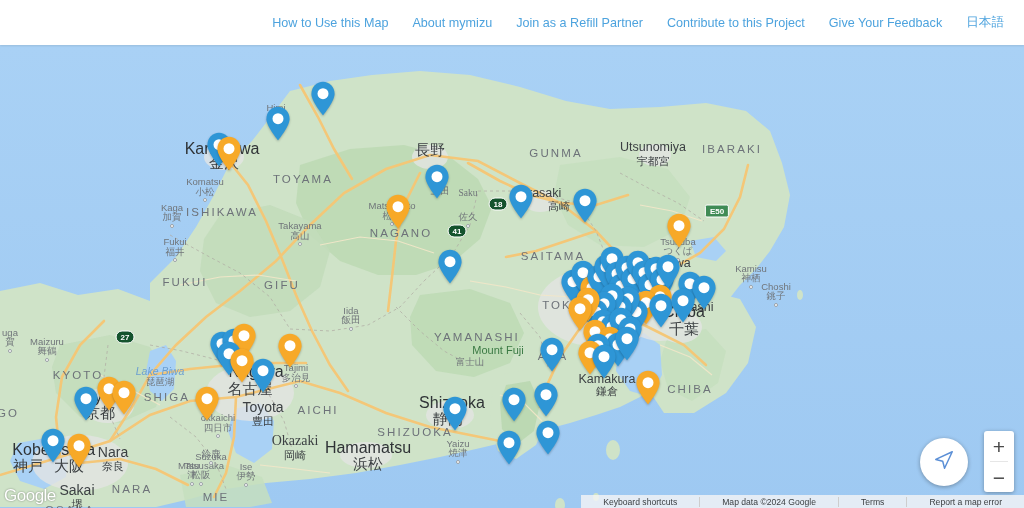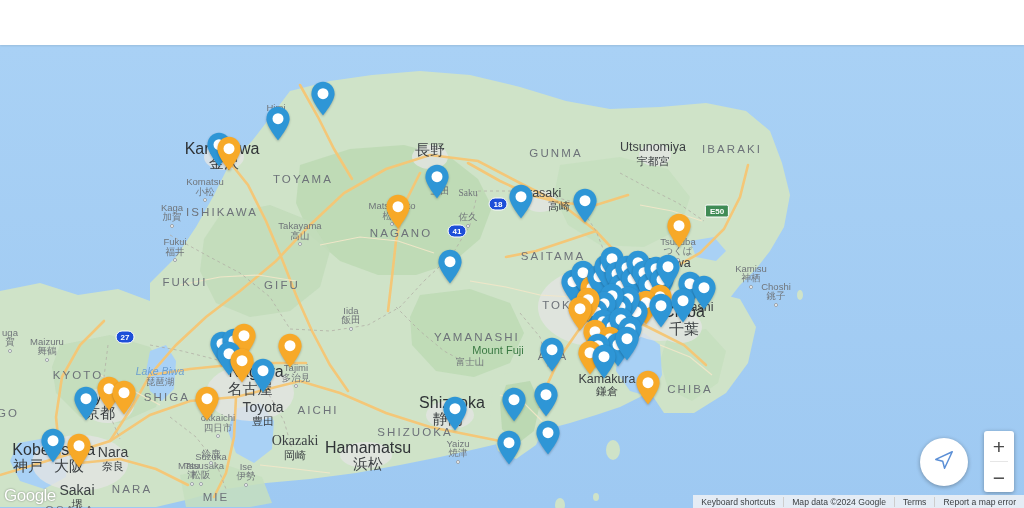--- a/index.html
+++ b/index.html
@@ -51,21 +51,21 @@
   .mlabel.jp.big{ font-size:15px; }
   .mlabel.small{ font-size:9.5px; color:#70757a; }
   .mlabel.water{ color:#6b9fd1; font-size:10.5px; font-style:italic; }
   .mlabel.parkname{ color:#3b7a44; font-size:11px;margin-left:28px; }
 
   .dotpt{ position:absolute; width:4px; height:4px; border-radius:50%;
           border:1.3px solid #9aa0a6; background:#fff; transform:translate(-50%,-50%); }
 
   .shield{
     position:absolute; transform:translate(-50%,-50%);
-    background:#1d4ed8; color:#fff; font-size:8px; border-radius:7px;
+    background:#14532d; color:#fff; font-size:8px; border-radius:7px;
     padding:1px 4px; border:1px solid #fff; font-weight:600;
   }
   .shield.grn{ background:#3f8b55; border-radius:2px; }
 
   
   .pin{ position:absolute; width:26px; height:35px; transform:translate(-50%,-100%);
         cursor:pointer; }
   .pin svg{ display:block; width:100%; height:100%;
             filter:drop-shadow(0 1px 1px rgba(0,0,0,.25)); }
 
@@ -117,31 +117,39 @@
     position:absolute; left:4px; bottom:2px; z-index:45;
     font-size:17px; font-weight:500; color:#fff; letter-spacing:-.5px;
     text-shadow:0 0 2px rgba(0,0,0,.45); pointer-events:none;
   }
   #attrib{
     position:absolute; right:0; bottom:0; z-index:45;
     background:rgba(245,245,245,.80); height:13px;
     display:flex; align-items:center; font-size:8.6px; color:#3c4043;
   }
   #attrib span, #attrib a{
-    padding:0 8px; white-space:nowrap; color:#3c4043; text-decoration:none;
+    padding:0 22px; white-space:nowrap; color:#3c4043; text-decoration:none;
     border-left:1px solid #cdcdcd;
   }
   #attrib > :first-child{ border-left:0; }
   #attrib a{ cursor:pointer; }
 </style>
 </head>
 <body>
 
 <div id="header">
 
+  <nav id="nav">
+    <a>How to Use this Map</a>
+    <a>About mymizu</a>
+    <a>Join as a Refill Partner</a>
+    <a>Contribute to this Project</a>
+    <a>Give Your Feedback</a>
+    <a class="jp">日本語</a>
+  </nav>
 </div>
 
 <div id="map">
 
   <svg class="basemap" width="1024" height="463">
     <defs>
       <linearGradient id="seaG" x1="0" y1="0" x2="0" y2="1">
         <stop offset="0" stop-color="#a9d1f5"></stop>
           <stop offset="1" stop-color="#9ec9f2"></stop>
       </linearGradient>

